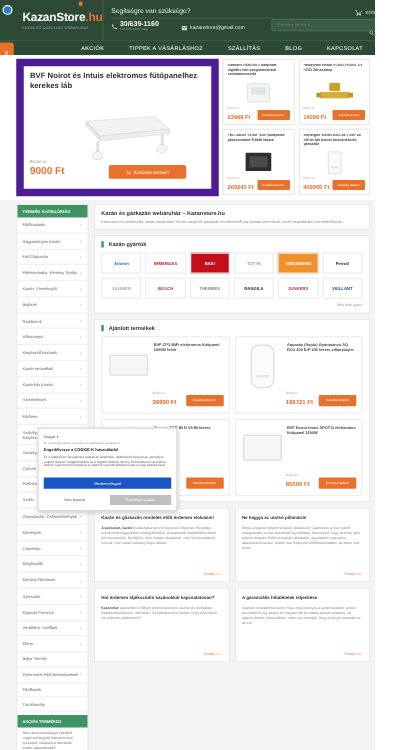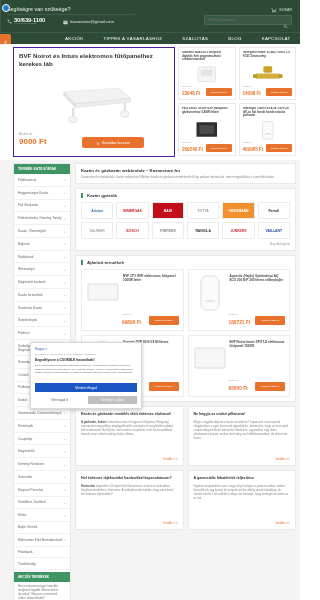--- a/index.html
+++ b/index.html
@@ -74,21 +74,21 @@
     font-size: 3.4px; color: #fff; letter-spacing:.2px;
   }
   .vtab-circle {
     position:absolute; left:2px; top:4px; width:8px; height:8px;
     border-radius:50%; background:#1f7fc4; border:1px solid #fff;
   }
 
   
   .hero { position: relative; display:flex; padding: 3px 4px 3px 13px; gap:3px; background:#ffffff;}
   .hero-main {
-    position: relative; flex: 1; background:#fff; border:1px solid #4c1d95;
+    position: relative; flex: 1; background:#fff; border:6px solid #4c1d95;
     height: 110px; padding: 4px 5px;
   }
   .hero-title { font-size: 6.2px; font-weight: bold; color:#333; line-height:1.25; width: 140px; }
   .hero-img {
     position:absolute; left: 36px; top: 34px; width: 92px; height: 52px;
   }
   .hero-price-label { position:absolute; left:5px; bottom:20px; font-size:3.4px; color:#999; }
   .hero-price { position:absolute; left:5px; bottom:10px; font-size: 8px; font-weight:bold; color:#e8722c; }
   .btn-cart {
     position:absolute; left: 68px; bottom: 8px;
@@ -179,20 +179,25 @@
   .cookie-row { display:flex; gap:3px; margin-top:3px; }
   .cookie-decline { flex:1; height:8px; background:#fff; border:0; font-size:2.8px; color:#555; cursor:pointer; font-family:inherit;}
   .cookie-settings { flex:1; height:8px; background:#bfbfbf; border:0; font-size:2.8px; color:#fff; cursor:pointer; font-family:inherit;}
 </style>
 </head>
 <body>
 
 <div class="page">
 
   <div class="header">
+    <div class="logo-wrap">
+      <div class="logo-flame"></div>
+      <div class="logo-text"><span>KazanStore</span><span class="hu">.hu</span></div>
+      <div class="logo-sub">KAZÁN ÉS GÁZKAZÁN WEBÁRUHÁZ</div>
+    </div>
 
     <div class="head-mid">
       <div class="help-line">Segítségre van szüksége?</div>
       <div class="contact-row">
         <div class="contact-item">
           <svg class="ci-icon" viewBox="0 0 24 24">
               <path d="M6.6 10.8c1.4 2.8 3.8 5.1 6.6 6.6l2.2-2.2c.3-.3.7-.4 1-.2 1.1.4 2.4.6 3.6.6.6 0 1 .4 1 1V20c0 .6-.4 1-1 1C10.6 21 3 13.4 3 4c0-.6.4-1 1-1h3.5c.6 0 1 .4 1 1 0 1.3.2 2.5.6 3.6.1.4 0 .8-.2 1l-2.3 2.2z"></path>
             </svg>
           <div>
             <div class="ci-main">30/639-1160</div>

